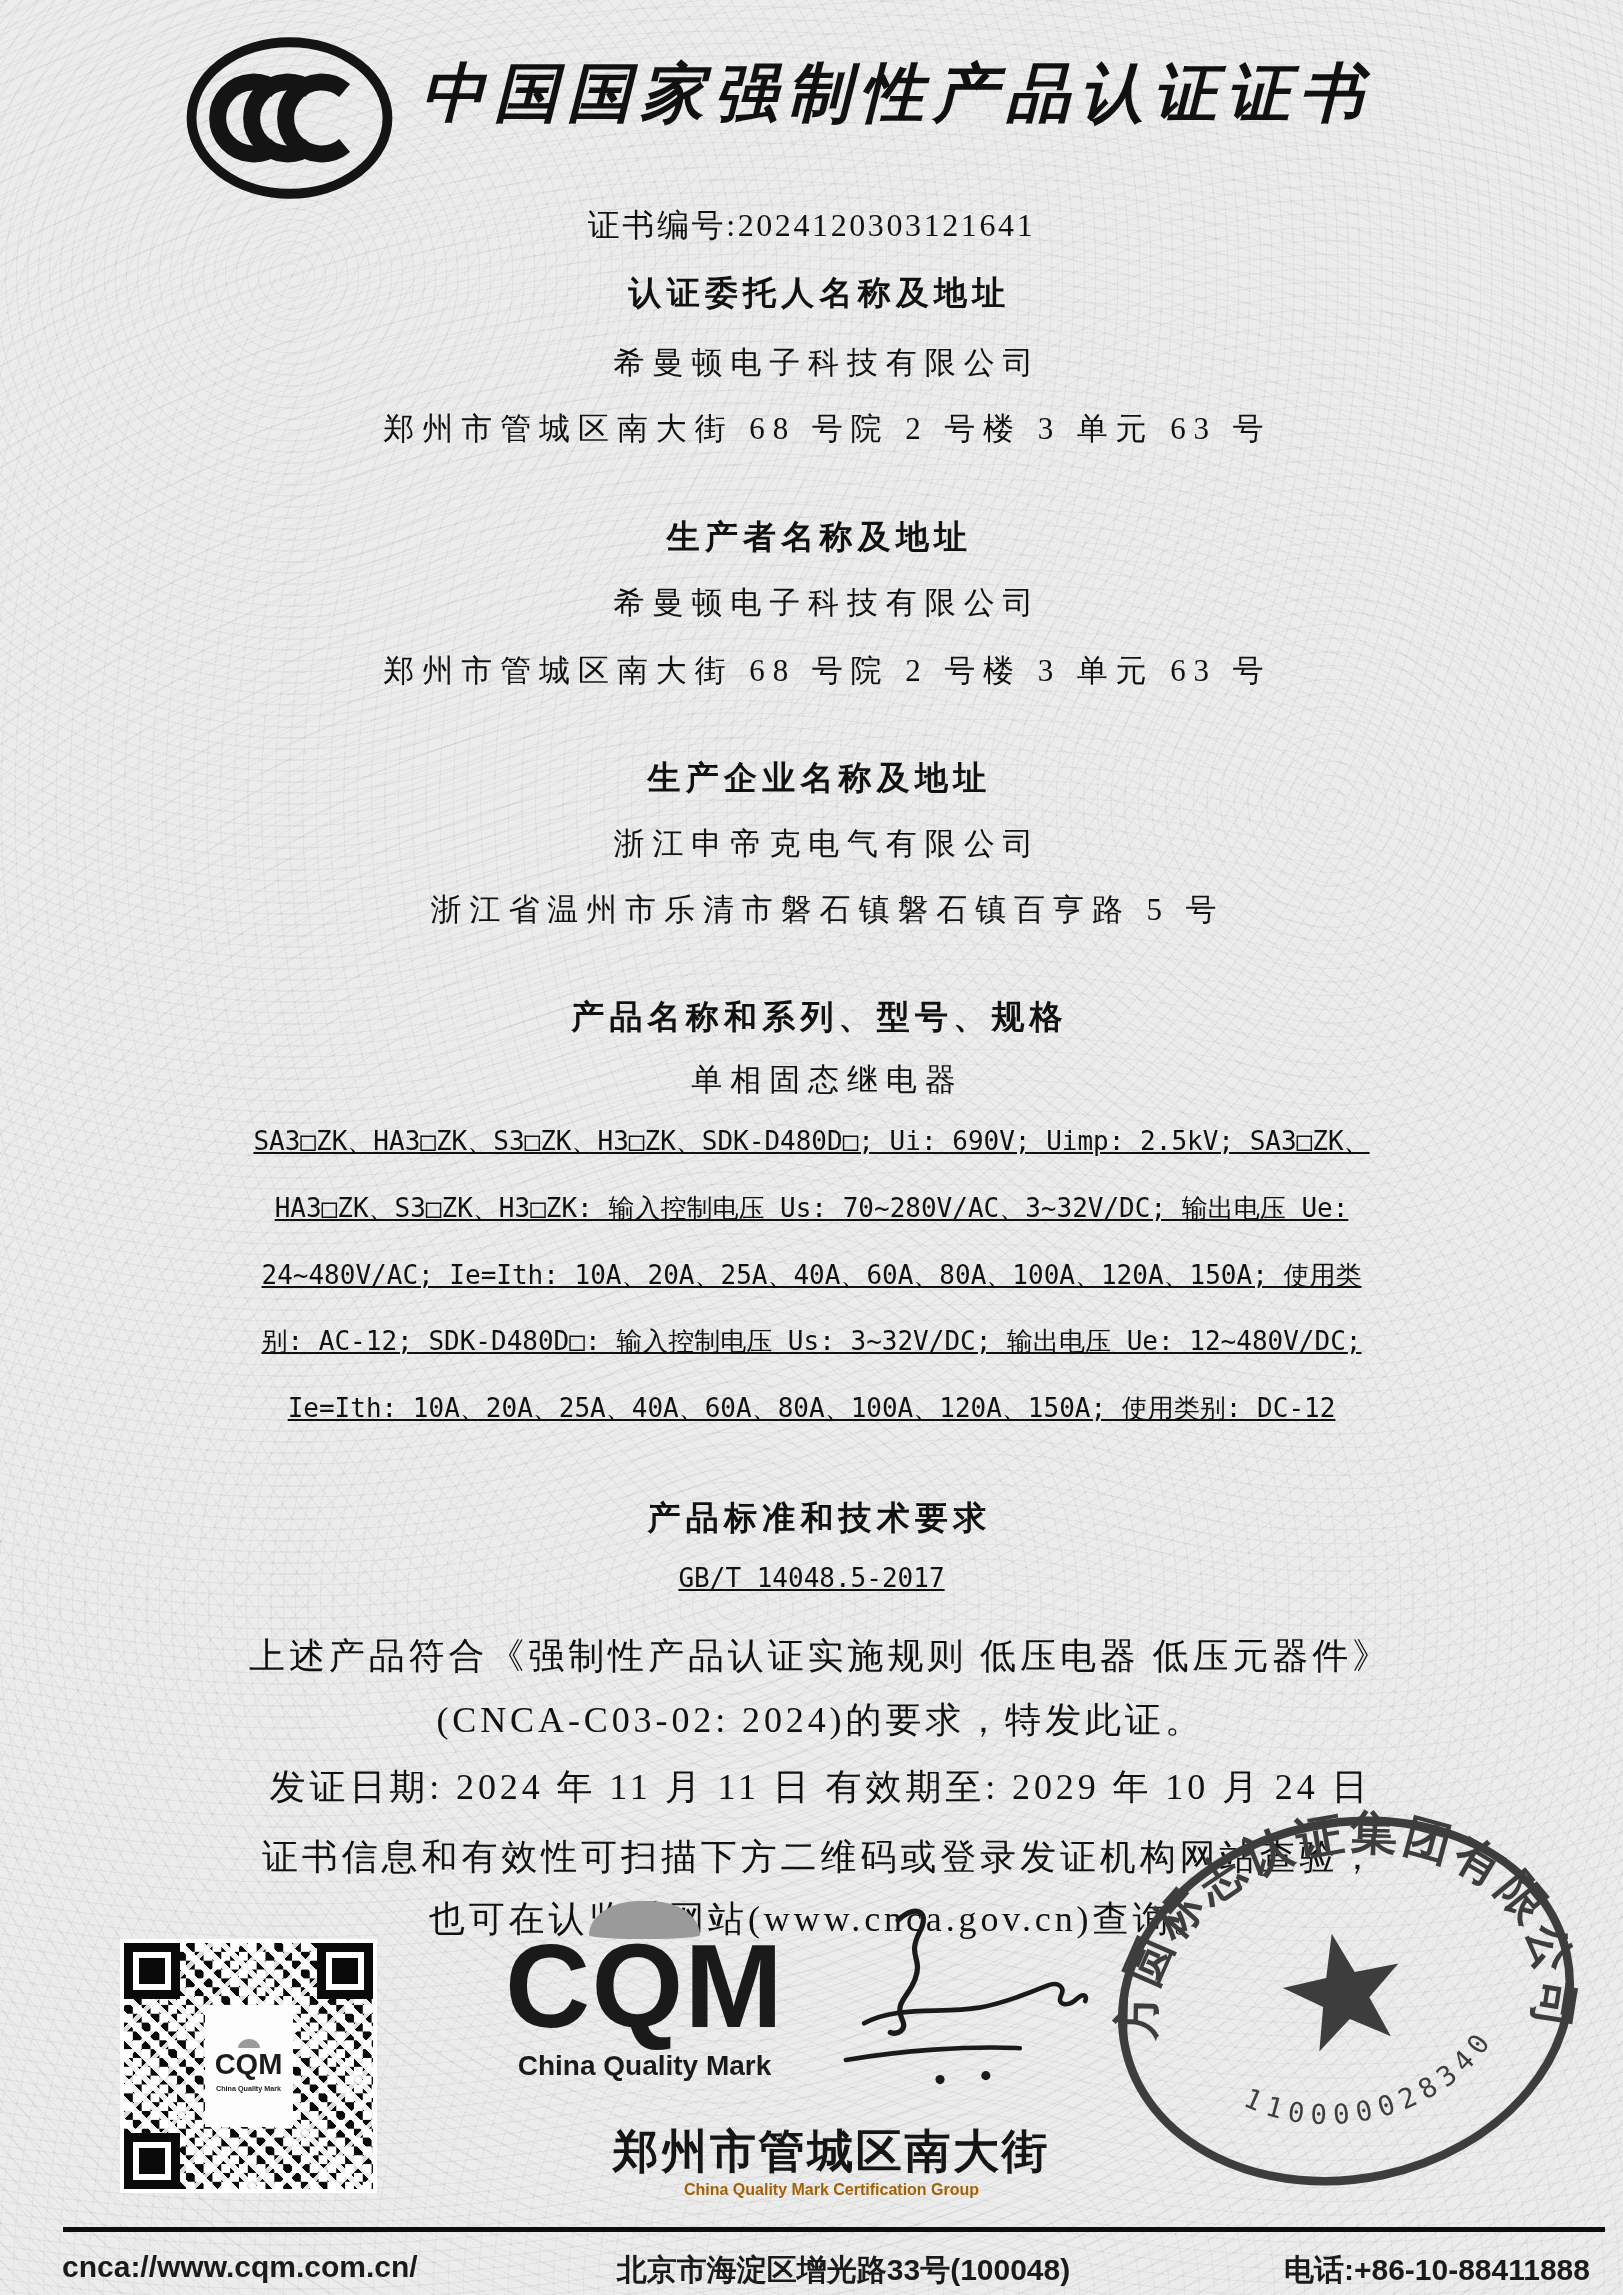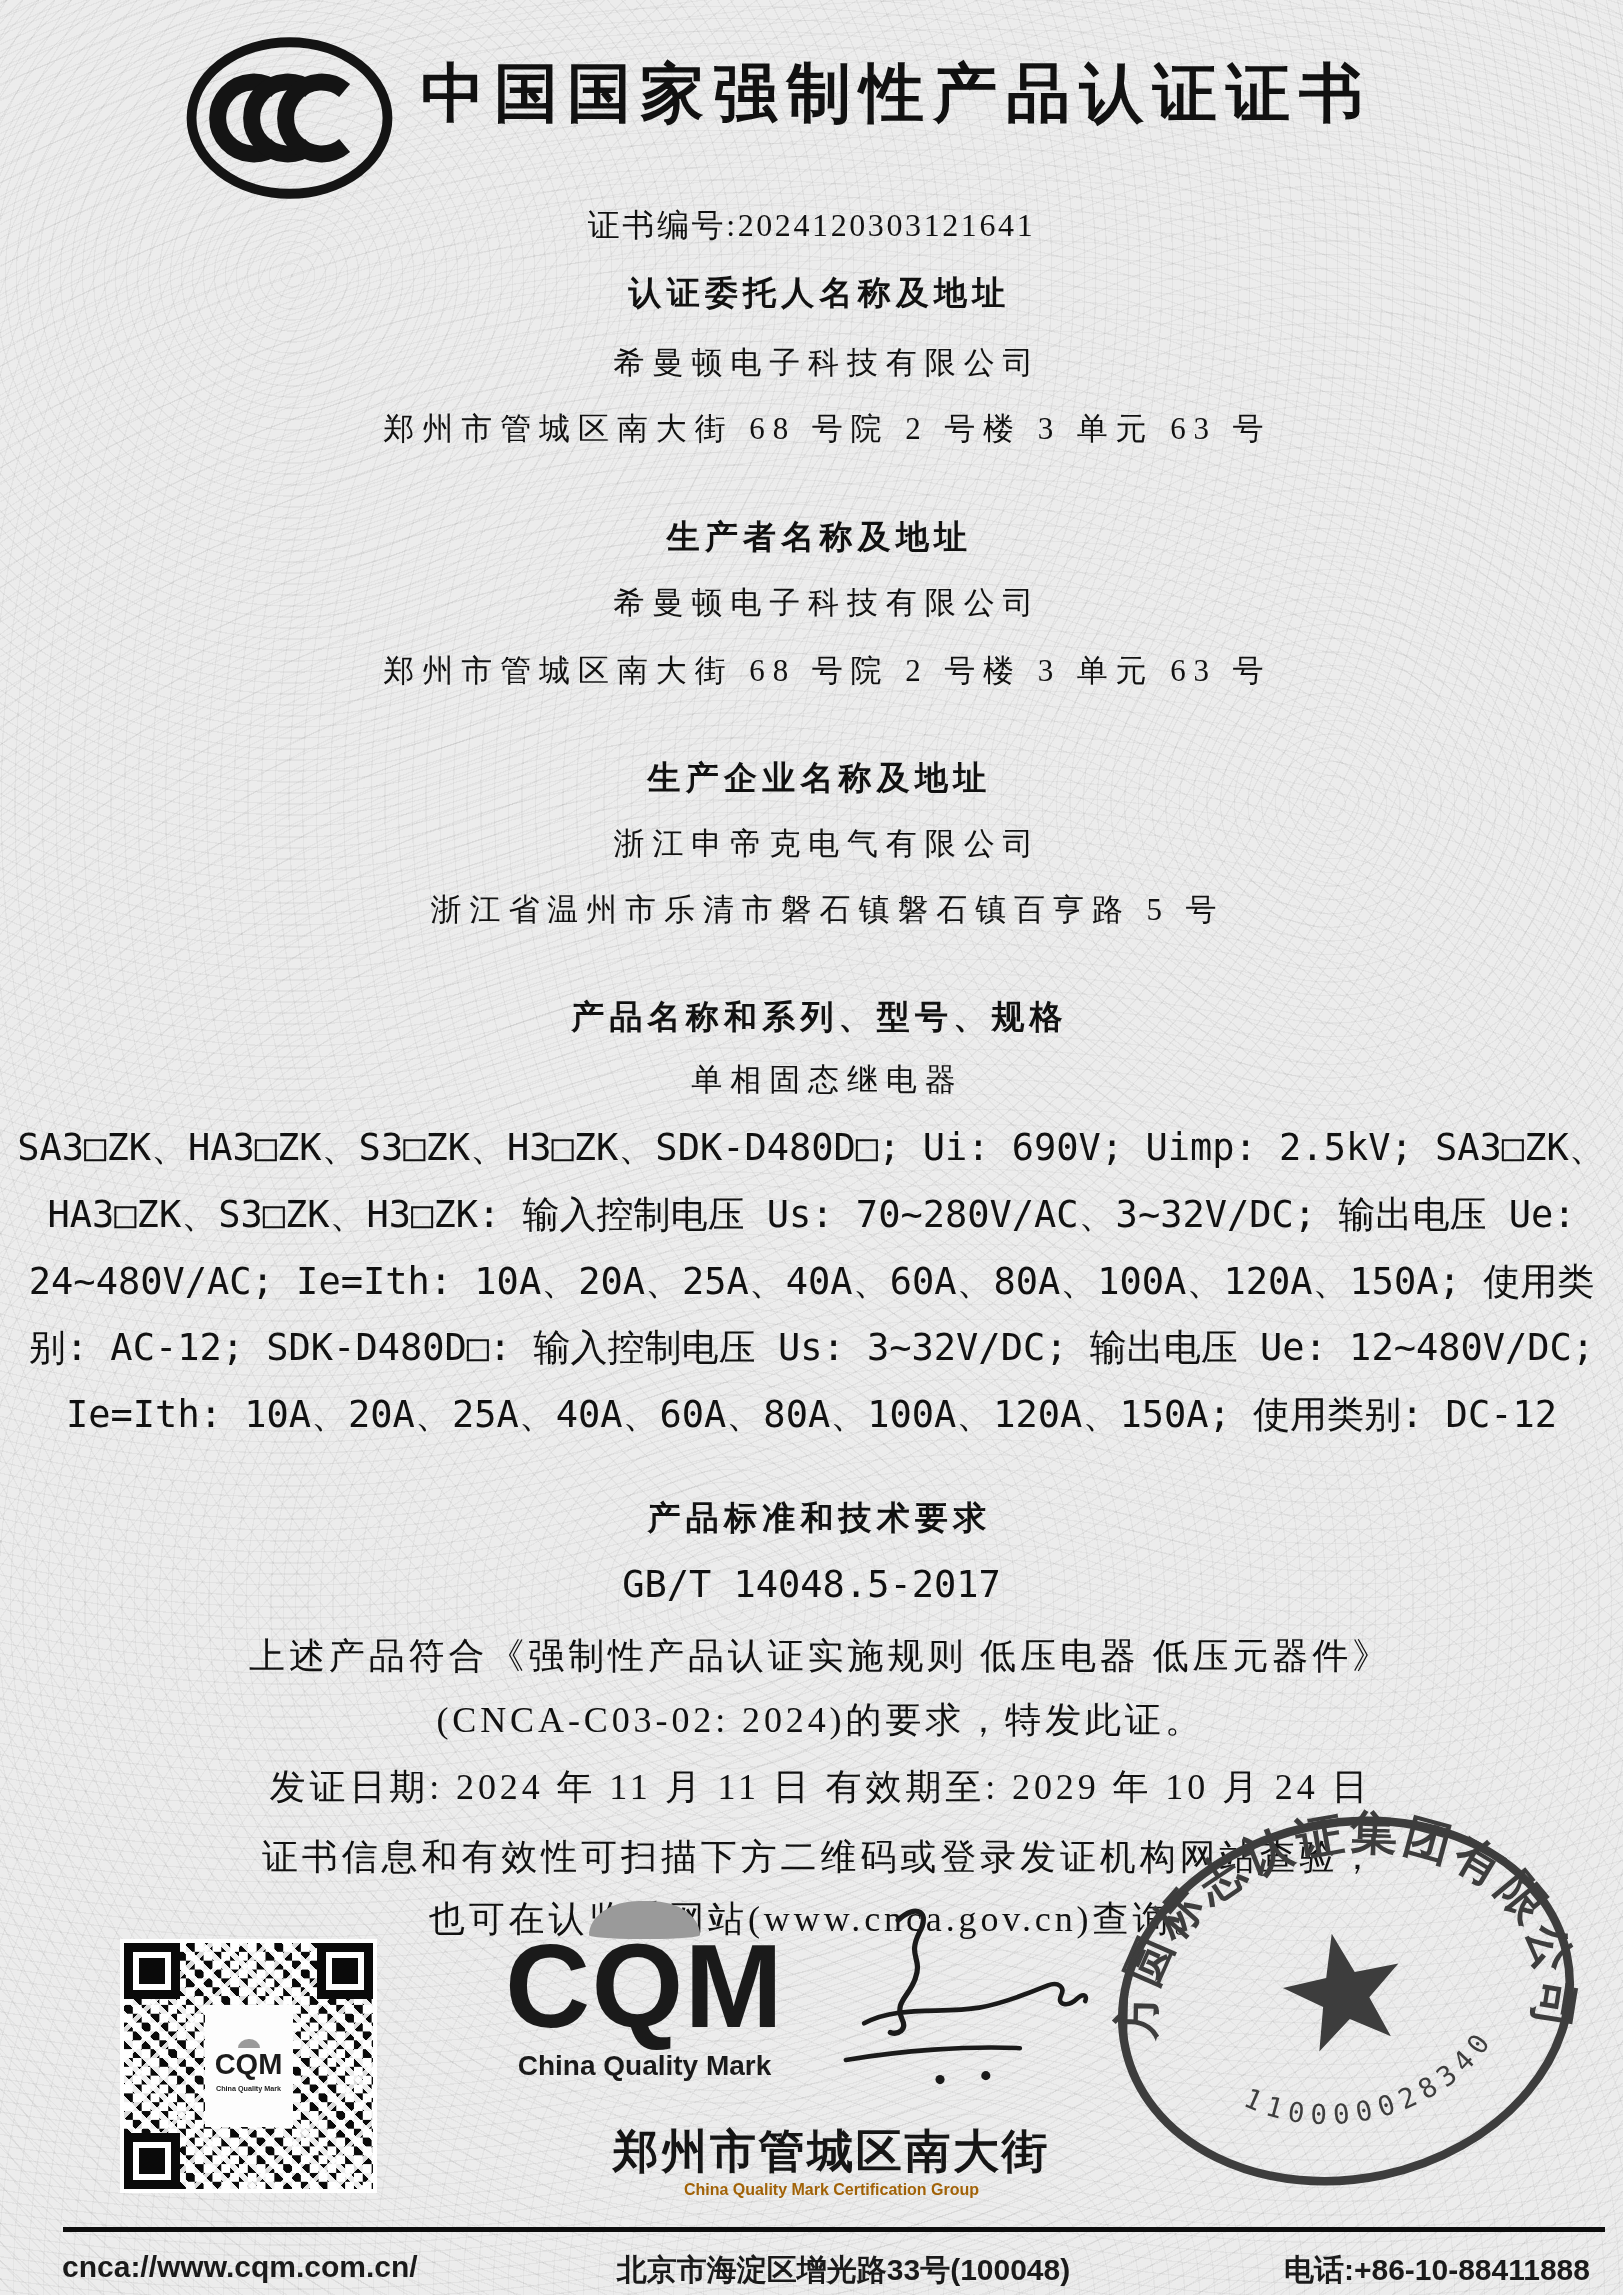--- a/index.html
+++ b/index.html
@@ -7,25 +7,25 @@
     width:1623px;height:2295px;position:relative;overflow:hidden;
     background-color:#ececec;
     background-image:
       repeating-radial-gradient(circle at 18% 12%, rgba(0,0,0,0.045) 0 1.3px, rgba(255,255,255,0) 1.3px 11px),
       repeating-radial-gradient(circle at 82% 35%, rgba(0,0,0,0.04) 0 1.3px, rgba(255,255,255,0) 1.3px 13.7px),
       repeating-radial-gradient(circle at 45% 70%, rgba(0,0,0,0.04) 0 1.3px, rgba(255,255,255,0) 1.3px 12.4px),
       repeating-radial-gradient(circle at 60% 100%, rgba(0,0,0,0.035) 0 1.3px, rgba(255,255,255,0) 1.3px 15px);
     font-family:"Liberation Serif","DejaVu Serif",serif;color:#111;
   }
   .line{position:absolute;left:0;width:100%;text-align:center;line-height:1.12;white-space:nowrap;}
-  .title{left:373px;width:1047px;font-size:64px;font-weight:bold;letter-spacing:9.2px;}
+  .title{left:373px;width:1047px;font-size:64px;font-weight:bold;letter-spacing:9.2px;font-style:italic;}
   .certno{font-size:32px;font-weight:normal;letter-spacing:2.6px;}
   .heading{font-size:33px;font-weight:bold;letter-spacing:5.2px;margin-left:8px;}
   .body-line{font-size:31px;letter-spacing:7.9px;margin-left:16px;}
-  .spec{font-family:"DejaVu Sans Mono","Liberation Mono",monospace;font-size:37px;letter-spacing:0;}
+  .spec{font-family:"DejaVu Sans Mono","Liberation Mono",monospace;font-size:26px;letter-spacing:0;text-decoration:underline;}
   .stmt{font-size:36px;letter-spacing:3.9px;padding-left:9px;}
   .ccc-logo{position:absolute;left:185px;top:36px;}
   
   .qr{position:absolute;left:120px;top:1939px;width:257px;height:254px;background:#fff;}
   .qr-noise{position:absolute;inset:3.9px;
     background:
       repeating-linear-gradient(45deg, rgba(255,255,255,0.92) 0 5.9px, rgba(255,255,255,0) 5.9px 15px),
       repeating-linear-gradient(135deg, rgba(255,255,255,0.85) 0 4.6px, rgba(255,255,255,0) 4.6px 20px),
       repeating-conic-gradient(#0a0a0a 0 25%, #ffffff 0 50%);
     background-size:auto,auto,17.7px 17.7px;}

